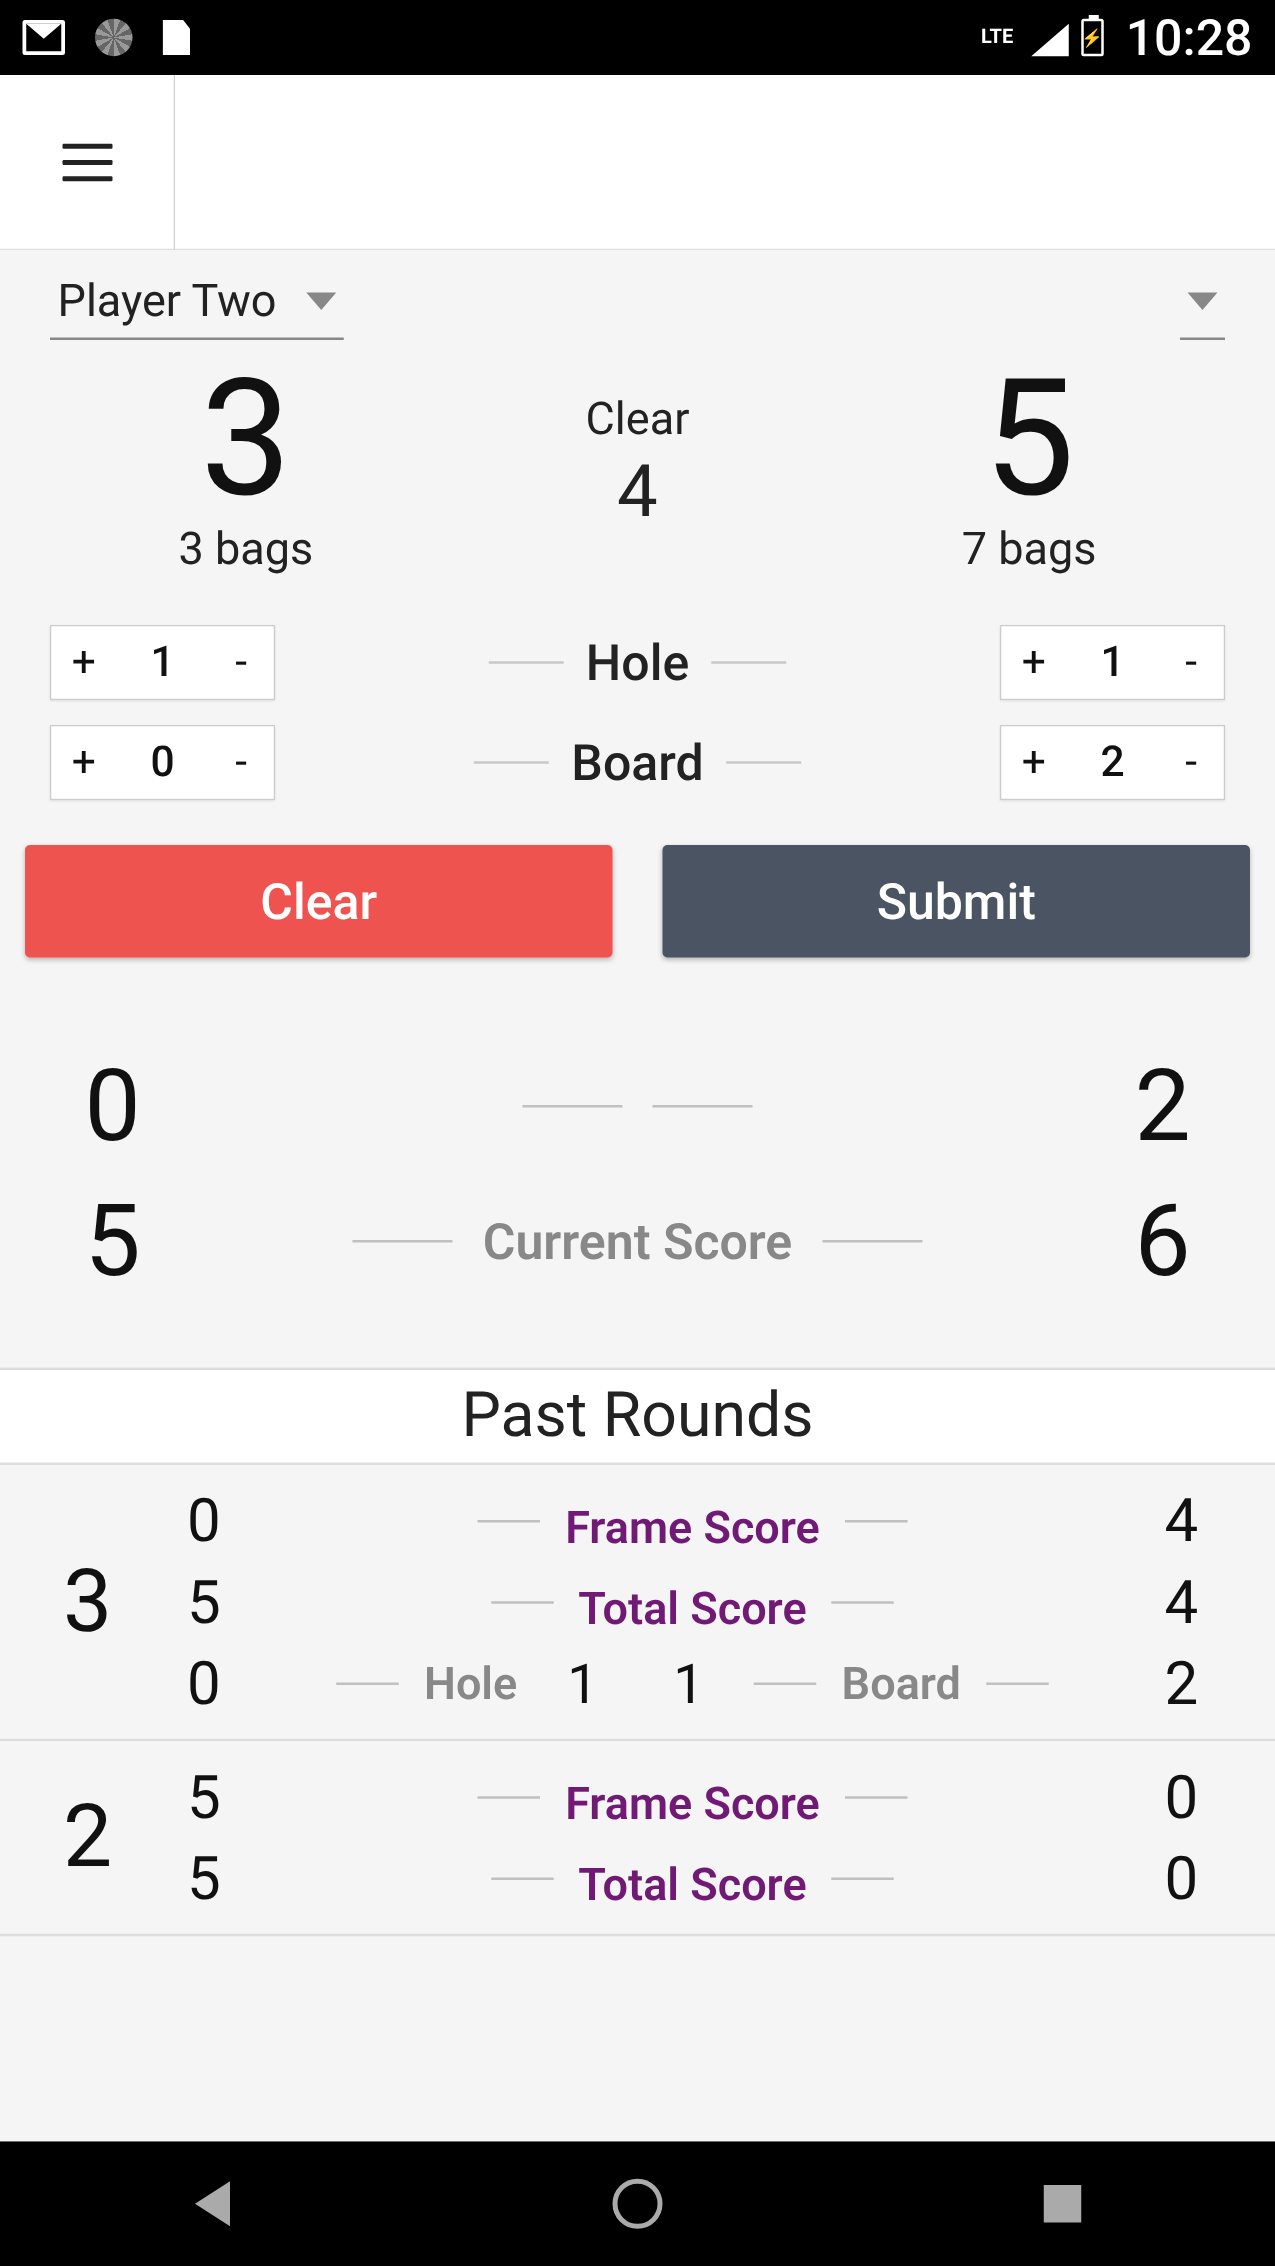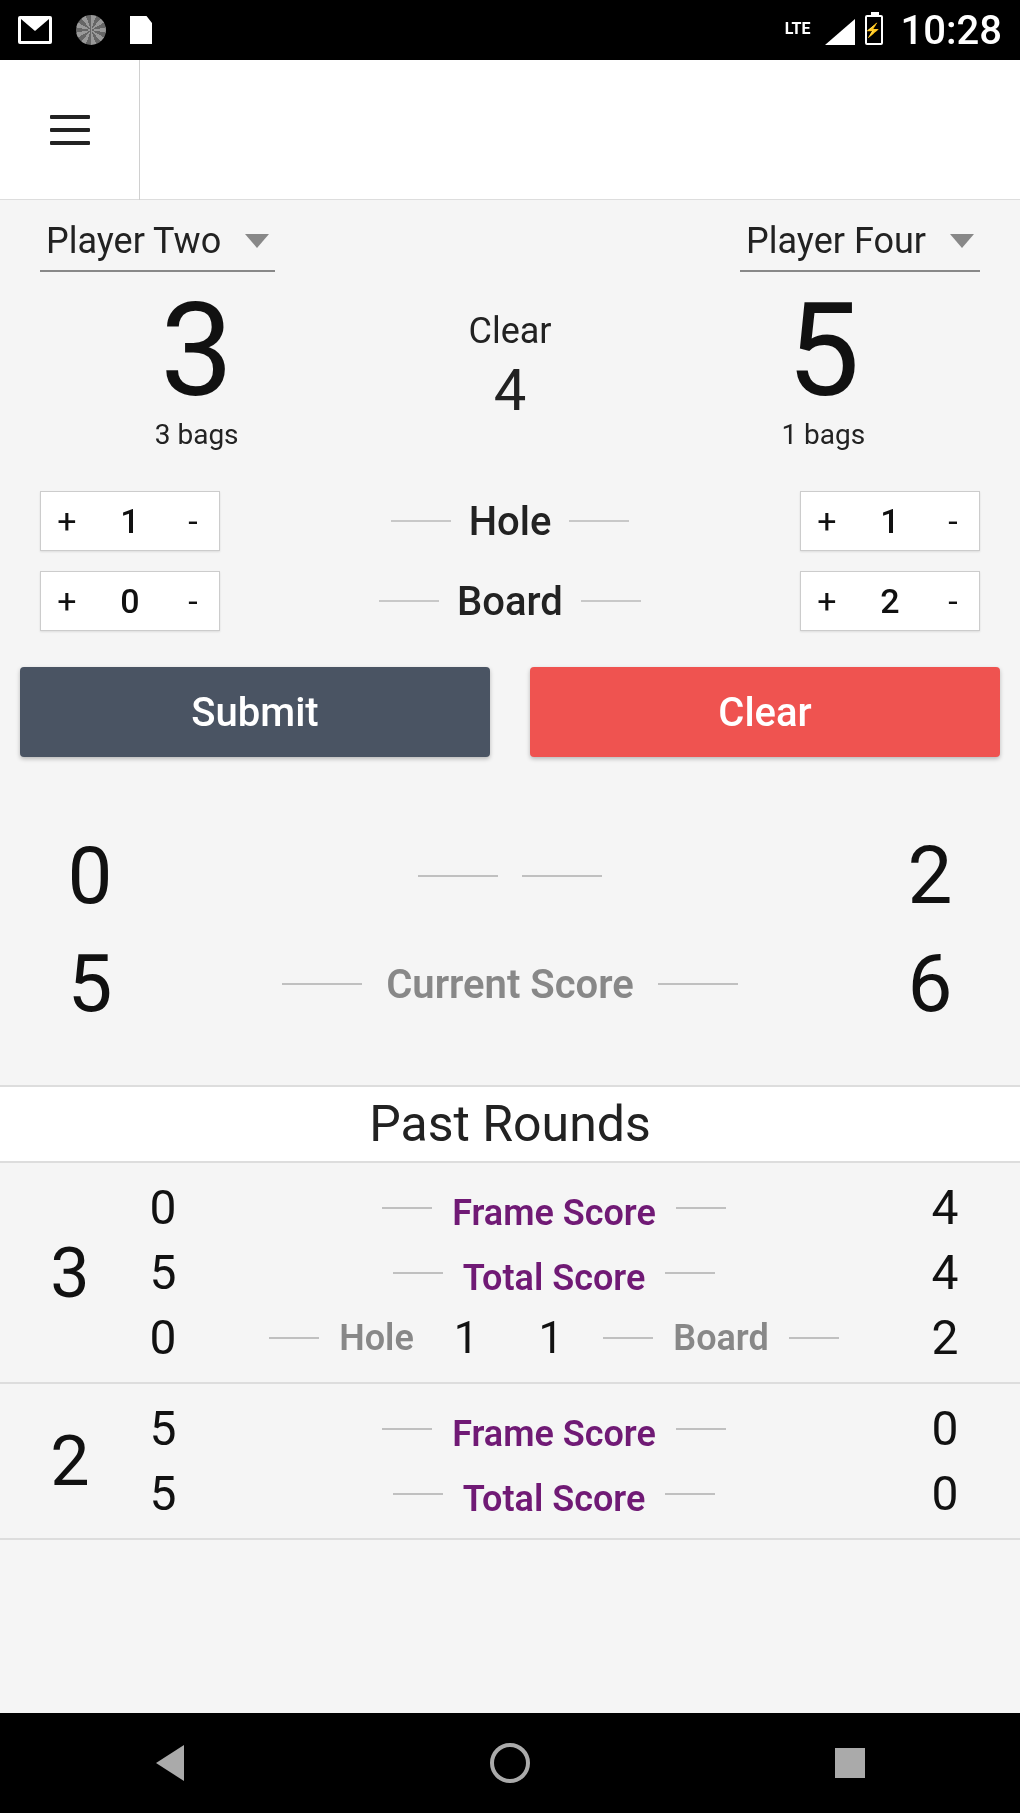--- a/index.html
+++ b/index.html
@@ -51,21 +51,21 @@
     width: 0; height: 0;
     border-left: 12px solid transparent;
     border-right: 12px solid transparent;
     border-top: 14px solid #888;
   }
 
   
   .round-block { display: flex; justify-content: space-between; padding: 10px 40px 30px 40px; }
   .score-col { flex: 1; display: flex; flex-direction: column; align-items: center; }
   .big-score { font-size: 130px; font-weight: 400; color: #111; line-height: 1; margin-top: 4px; }
-  .bags-text { font-size: 28px; color: #222; margin-top: 2px; }
+  .bags-text { font-size: 36px; color: #222; margin-top: 2px; }
   .round-col { flex: 1; display: flex; flex-direction: column; align-items: center; justify-content: center; }
   .round-col .rlabel { font-size: 36px; color: #222; }
   .round-col .rnum { font-size: 58px; color: #222; margin-top: 4px; }
 
   
   .stepper-row { display: flex; align-items: center; justify-content: space-between; padding: 10px 40px; }
   .stepper {
     width: 180px; height: 60px; background: #fff; border: 1px solid #ccc;
     display: flex; align-items: center; justify-content: space-between;
     font-size: 34px; color: #111; padding: 0 14px;
@@ -182,37 +182,36 @@
   </div>
 
   <div class="content">
 
     <div class="player-row">
       <div class="player-select">
         <span class="label">Player Two</span>
         <span class="chev-down"></span>
       </div>
       <div class="player-select">
-        <span class="label">Player Four</span>
         <span class="chev-down"></span>
       </div>
     </div>
 
     <div class="round-block">
       <div class="score-col">
         <div class="big-score">3</div>
         <div class="bags-text">3 bags</div>
       </div>
       <div class="round-col">
         <div class="rlabel">Clear</div>
         <div class="rnum">4</div>
       </div>
       <div class="score-col">
         <div class="big-score">5</div>
-        <div class="bags-text">1 bags</div>
+        <div class="bags-text">7 bags</div>
       </div>
     </div>
 
     <div class="stepper-row">
       <div class="stepper">
         <span class="btn">+</span>
         <span class="val">1</span>
         <span class="btn">-</span>
       </div>
       <div class="mid-label">
@@ -239,25 +238,25 @@
         <span class="line"></span>
       </div>
       <div class="stepper">
         <span class="btn">+</span>
         <span class="val">2</span>
         <span class="btn">-</span>
       </div>
     </div>
 
     <div class="action-row">
+      <div class="action-btn btn-clear">
+        <span>Clear</span>
+      </div>
       <div class="action-btn btn-submit">
         <span>Submit</span>
-      </div>
-      <div class="action-btn btn-clear">
-        <span>Clear</span>
       </div>
     </div>
 
     <div class="score-section">
       <div class="score-line">
         <div class="num">0</div>
         <div class="mid">
           <span class="line"></span>
           <span class="line"></span>
         </div>

